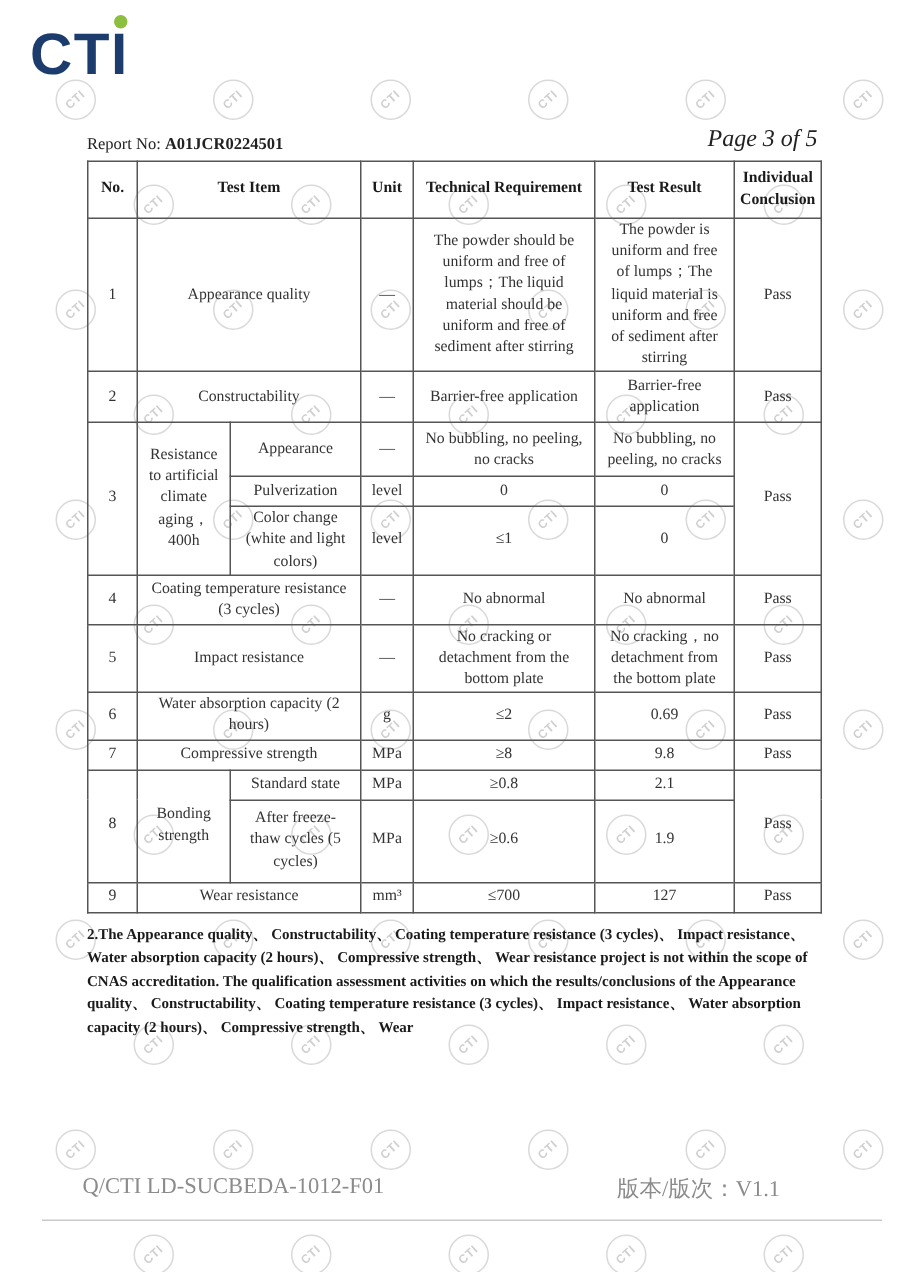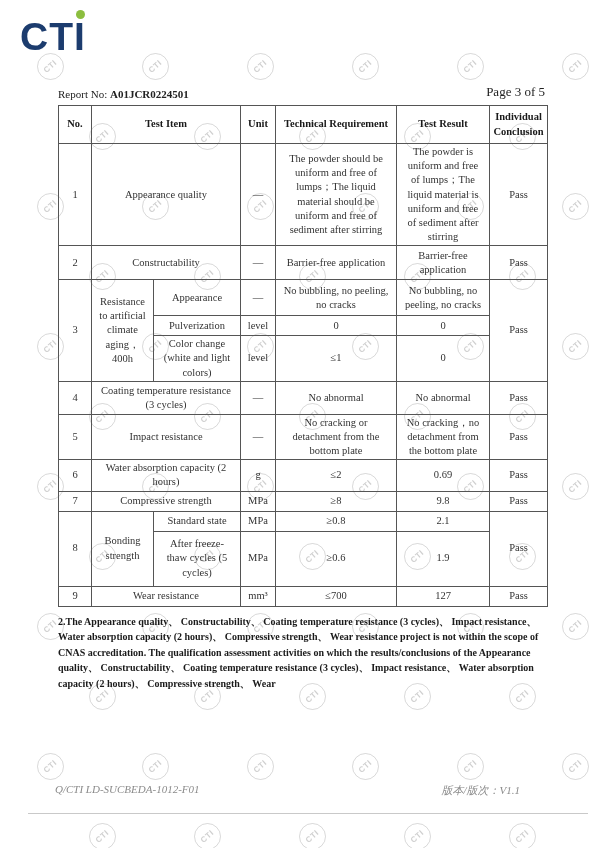--- a/index.html
+++ b/index.html
@@ -35,21 +35,21 @@
     font-family:"Liberation Sans", sans-serif; font-weight:bold; font-size:31px;
     line-height:1.05; color:#1c3c6e; margin-left:12px; letter-spacing:3px;
   }
   .title { text-align:center; margin-top:16px; font-size:23px; font-weight:bold; color:#111; }
   .report-line {
     display:flex; justify-content:space-between; align-items:flex-end;
     margin:28px 55px 5px 58px; font-size:11px;
   }
   .report-line .label { font-weight:normal; }
   .report-line .value { font-weight:bold; }
-  .page-no { font-weight:normal; font-size:13px; }
+  .page-no { font-weight:normal; font-size:16px;font-style:italic; }
   
   table.report {
     border-collapse:collapse; margin-left:58px; width:489px; table-layout:fixed;
     background:transparent;
   }
   table.report td {
     border:1px solid #555; text-align:center; vertical-align:middle;
     font-size:10.5px; line-height:1.35; color:#333; padding:1px 6px;
     overflow:hidden;
   }
@@ -70,22 +70,22 @@
   
   .note {
     display:flex; margin:7px 52px 0 58px; font-size:10px; font-weight:bold;
     color:#1a1a1a; line-height:1.55;
   }
   .note-label { min-width:34px; white-space:nowrap; }
   .note-body p { margin:0; }
   
   .doc-line {
     position:absolute; left:0; right:0; top:783px; display:flex;
-    justify-content:space-between; padding:0 80px 0 55px; font-size:11px;
-    color:#8b8b8b; z-index:1;font-style:italic;
+    justify-content:space-between; padding:0 80px 0 55px; font-size:15px;
+    color:#8b8b8b; z-index:1;
   }
   .divider {
     position:absolute; left:28px; right:12px; top:813px; border-top:1px solid #c9c9c9; z-index:1;
   }
   .contact-bar {
     position:absolute; left:18px; right:16px; top:819px; display:flex;
     justify-content:space-between; font-family:"Liberation Sans", sans-serif;
     font-size:8.5px; color:#a9a9a9; z-index:1;
   }
   

